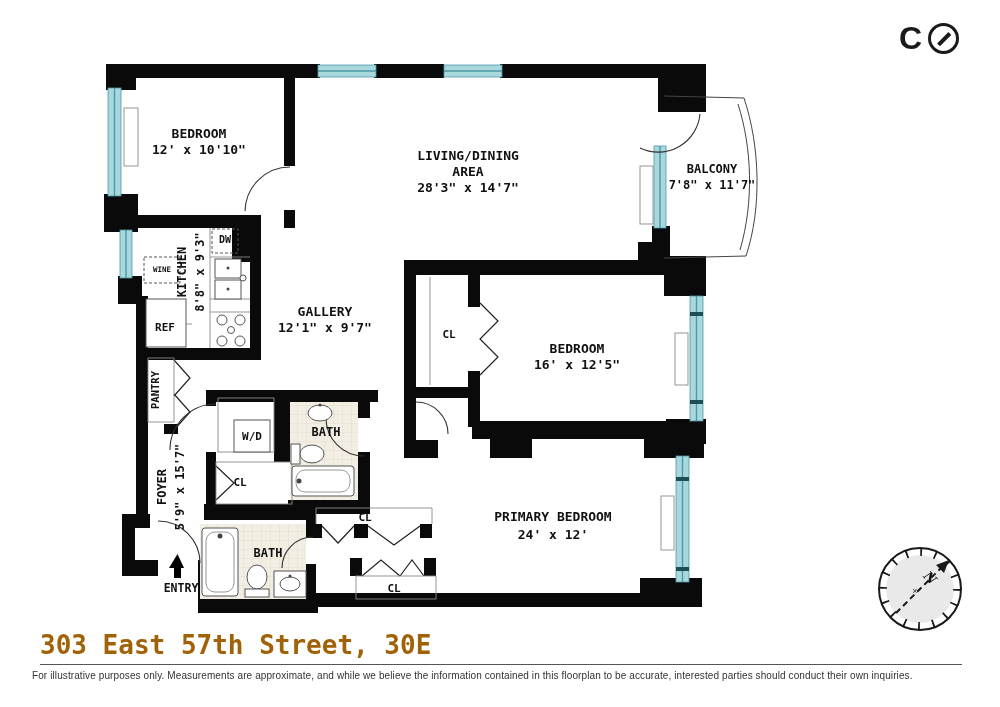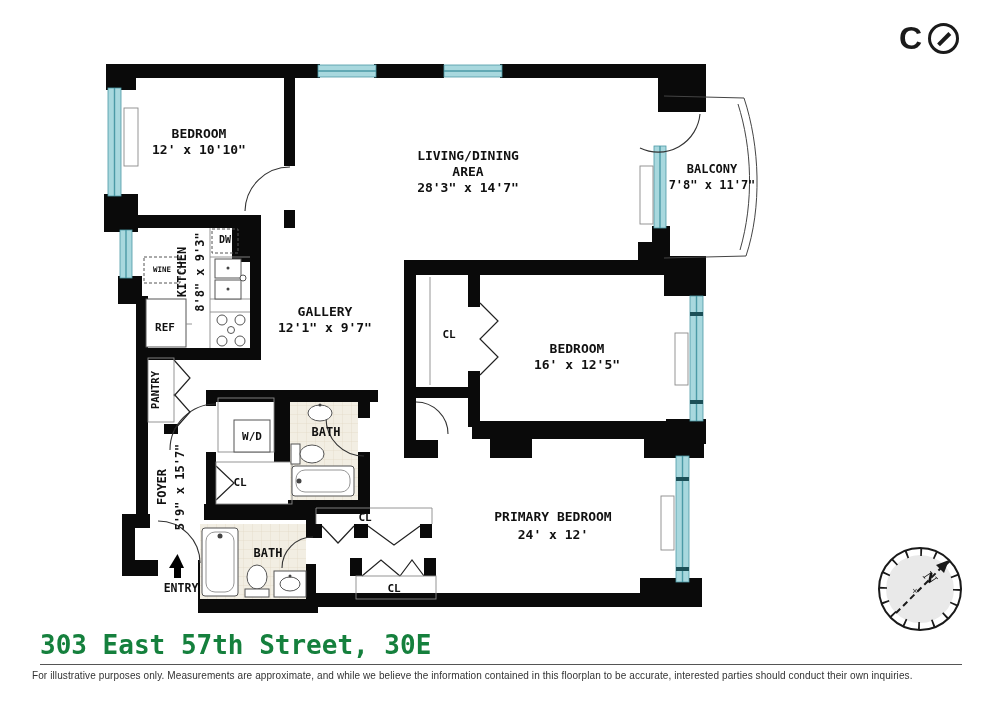--- a/index.html
+++ b/index.html
@@ -17,21 +17,21 @@
   .winline{stroke:#4b9aa6;stroke-width:1.4;fill:none;}
   .mullion{fill:#1b4f57;}
   .arc{stroke:#333;stroke-width:1.1;fill:none;}
   .zz{stroke:#222;stroke-width:1.2;fill:none;}
   .thin{stroke:#8a8a8a;stroke-width:0.9;fill:none;}
   .rail{stroke:#444;stroke-width:1;fill:none;}
   .fix{stroke:#555;stroke-width:1;fill:#fff;}
   .dash{stroke:#555;stroke-width:1;fill:none;stroke-dasharray:3 2;}
   .lbl{font-family:"DejaVu Sans Mono",monospace;font-weight:700;fill:#111;text-anchor:middle;}
   .title{position:absolute;left:40px;top:630px;font-family:"DejaVu Sans Mono",monospace;
-        font-weight:700;font-size:26px;color:#15803d;}
+        font-weight:700;font-size:26px;color:#a16207;}
   .rule{position:absolute;left:40px;right:38px;top:664px;border-top:1.5px solid #555;}
   .disclaimer{position:absolute;left:32px;top:670px;font-size:10px;color:#333;
         letter-spacing:0.1px;white-space:nowrap;}
 </style>
 </head>
 <body>
 
 <div class="logo">
   <span>C</span>
     <span class="logo-o"></span>

